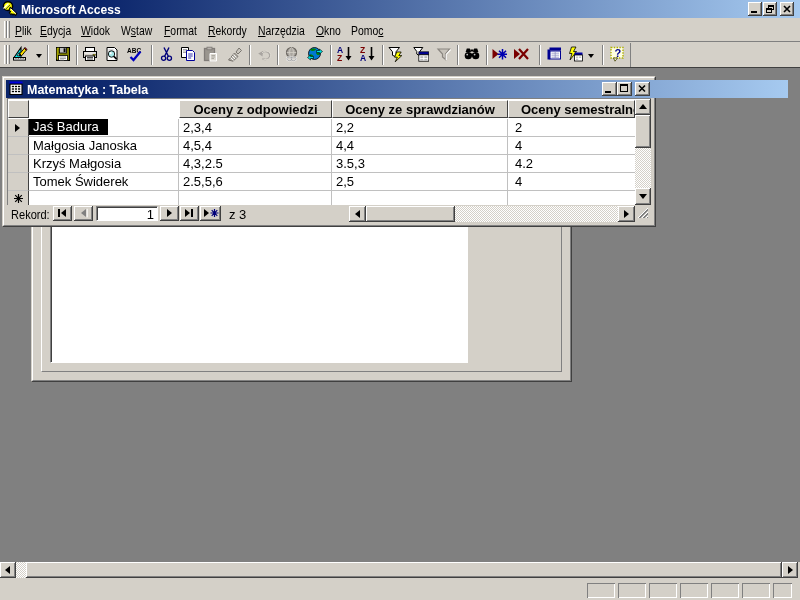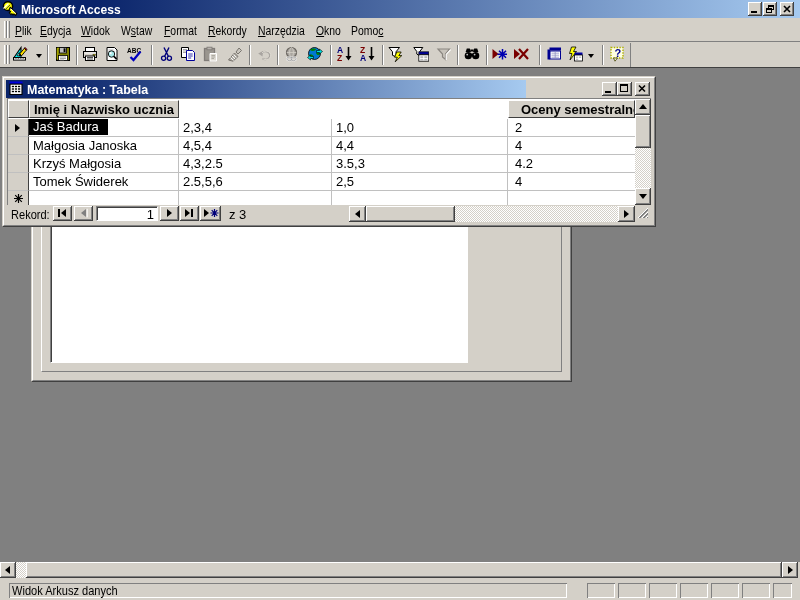--- a/index.html
+++ b/index.html
@@ -271,21 +271,21 @@
         <div class="abs" style="left:8px;top:-2px;width:418px;bottom:8px;background:#fff;
              border:1px solid;border-color:#808080 #fff #fff #808080;box-shadow:inset 1px 1px 0 #404040;"></div>
       </div>
     </div>
   </div>
 
   <div class="abs" id="childwin" style="left:2px;top:8px;width:654px;height:151px;background:#d4d0c8;
        border:1px solid;border-color:#d4d0c8 #404040 #404040 #d4d0c8;">
     <div class="abs" style="left:0;top:0;right:0;bottom:0;border:1px solid;border-color:#fff #808080 #808080 #fff;"></div>
 
-    <div class="abs" style="left:3px;top:3px;width:520px;height:18px;background:linear-gradient(90deg,#0a246a 0%,#0a246a 10%,#a6caf0 100%);">
+    <div class="abs" style="left:3px;top:3px;width:782px;height:18px;background:linear-gradient(90deg,#0a246a 0%,#0a246a 10%,#a6caf0 100%);">
       <svg class="abs" style="left:3px;top:1px" width="14" height="14" viewBox="0 0 14 14">
         <rect x="0.5" y="0.5" width="13" height="2.6" fill="#0000e0"></rect>
         <rect x="1" y="3.1" width="12" height="10.4" fill="#fff" stroke="#000" stroke-width="1.1"></rect>
         <g fill="#000">
           <rect x="2.8" y="4.8" width="2.2" height="1.4"></rect>
             <rect x="5.9" y="4.8" width="2.2" height="1.4"></rect>
             <rect x="9" y="4.8" width="2.2" height="1.4"></rect>
           <rect x="2.8" y="7.3" width="2.2" height="1.4"></rect>
             <rect x="5.9" y="7.3" width="2.2" height="1.4"></rect>
             <rect x="9" y="7.3" width="2.2" height="1.4"></rect>
@@ -302,21 +302,22 @@
           <div class="abs" style="left:3px;top:2px;width:8px;height:8px;border:1px solid #000;border-top-width:2px"></div>
         </div>
       <div class="abs btn" style="left:629px;top:2px;width:15px;height:14px;"><svg width="15" height="14">
             <path d="M4 3.5 L10 9.5 M10 3.5 L4 9.5" stroke="#000" stroke-width="1.6"></path>
           </svg></div>
     </div>
 
     <div class="abs" id="sheet" style="left:4px;top:21px;width:644px;height:107px;background:#fff;border-top:1px solid #808080;border-left:1px solid #808080;overflow:hidden;">
 
       <div class="abs hdr" style="left:0px;top:1px;width:21px;height:18px;"></div>
-      <div class="abs hdr" style="left:21px;top:1px;width:150px;height:18px;text-align:center;">Imię i Nazwisko ucznia</div>
+      <div class="abs hdr" style="left:171px;top:1px;width:153px;height:18px;text-align:center;">Oceny z odpowiedzi</div>
+      <div class="abs hdr" style="left:324px;top:1px;width:176px;height:18px;text-align:center;">Oceny ze sprawdzianów</div>
       <div class="abs hdr" style="left:500px;top:1px;width:127px;height:18px;overflow:hidden;"><span style="margin-left:12px;white-space:nowrap;display:inline-block">Oceny semestralne</span></div>
 
       <div class="abs sel" style="left:0px;top:20px;">
           <div class="tri-r abs" style="left:7px;top:5px;"></div>
         </div>
       <div class="abs sel" style="left:0px;top:38px;"></div>
       <div class="abs sel" style="left:0px;top:56px;"></div>
       <div class="abs sel" style="left:0px;top:74px;"></div>
       <div class="abs sel" style="left:0px;top:92px;height:15px;">
           <svg class="abs" style="left:5px;top:2px" width="11" height="11">
@@ -326,21 +327,21 @@
 
       <div class="abs" style="left:170px;top:20px;width:1px;height:87px;background:#c0c0c0"></div>
       <div class="abs" style="left:323px;top:20px;width:1px;height:87px;background:#c0c0c0"></div>
       <div class="abs" style="left:499px;top:20px;width:1px;height:87px;background:#c0c0c0"></div>
 
       <div class="abs row" style="top:20px;">
           <span class="c1">
             <span id="selcell">Jaś Badura</span>
           </span>
           <span class="c2">2,3,4</span>
-          <span class="c3">1,0</span>
+          <span class="c3">2,2</span>
           <span class="c4">2</span>
         </div>
       <div class="abs row" style="top:38px;">
           <span class="c1">Małgosia Janoska</span>
           <span class="c2">4,5,4</span>
           <span class="c3">4,4</span>
           <span class="c4">4</span>
         </div>
       <div class="abs row" style="top:56px;">
           <span class="c1">Krzyś Małgosia</span>
@@ -429,23 +430,20 @@
       <div class="tri-l abs" style="left:5px;top:4px;"></div>
     </div>
   <div class="abs btn" style="left:26px;top:0;width:756px;height:16px;"></div>
   <div class="abs btn" style="left:782px;top:0;width:16px;height:16px;">
       <div class="tri-r abs" style="left:6px;top:4px;"></div>
     </div>
   <div class="abs" style="left:798px;top:0;width:2px;height:16px;background:#d4d0c8"></div>
 </div>
 
 <div class="abs" id="status" style="left:0;top:578px;width:800px;height:22px;background:#d4d0c8;">
-  <div class="abs sunken" style="left:9px;top:5px;width:558px;height:15px;">
-      <span class="abs" style="left:3px;top:0px;transform:scaleX(0.85);transform-origin:0 0;white-space:nowrap;">Widok Arkusz danych</span>
-    </div>
   <div class="abs sunken" style="left:587px;top:5px;width:28px;height:15px;"></div>
   <div class="abs sunken" style="left:618px;top:5px;width:28px;height:15px;"></div>
   <div class="abs sunken" style="left:649px;top:5px;width:28px;height:15px;"></div>
   <div class="abs sunken" style="left:680px;top:5px;width:28px;height:15px;"></div>
   <div class="abs sunken" style="left:711px;top:5px;width:28px;height:15px;"></div>
   <div class="abs sunken" style="left:742px;top:5px;width:28px;height:15px;"></div>
   <div class="abs sunken" style="left:773px;top:5px;width:19px;height:15px;"></div>
 </div>
 
 </body></html>

